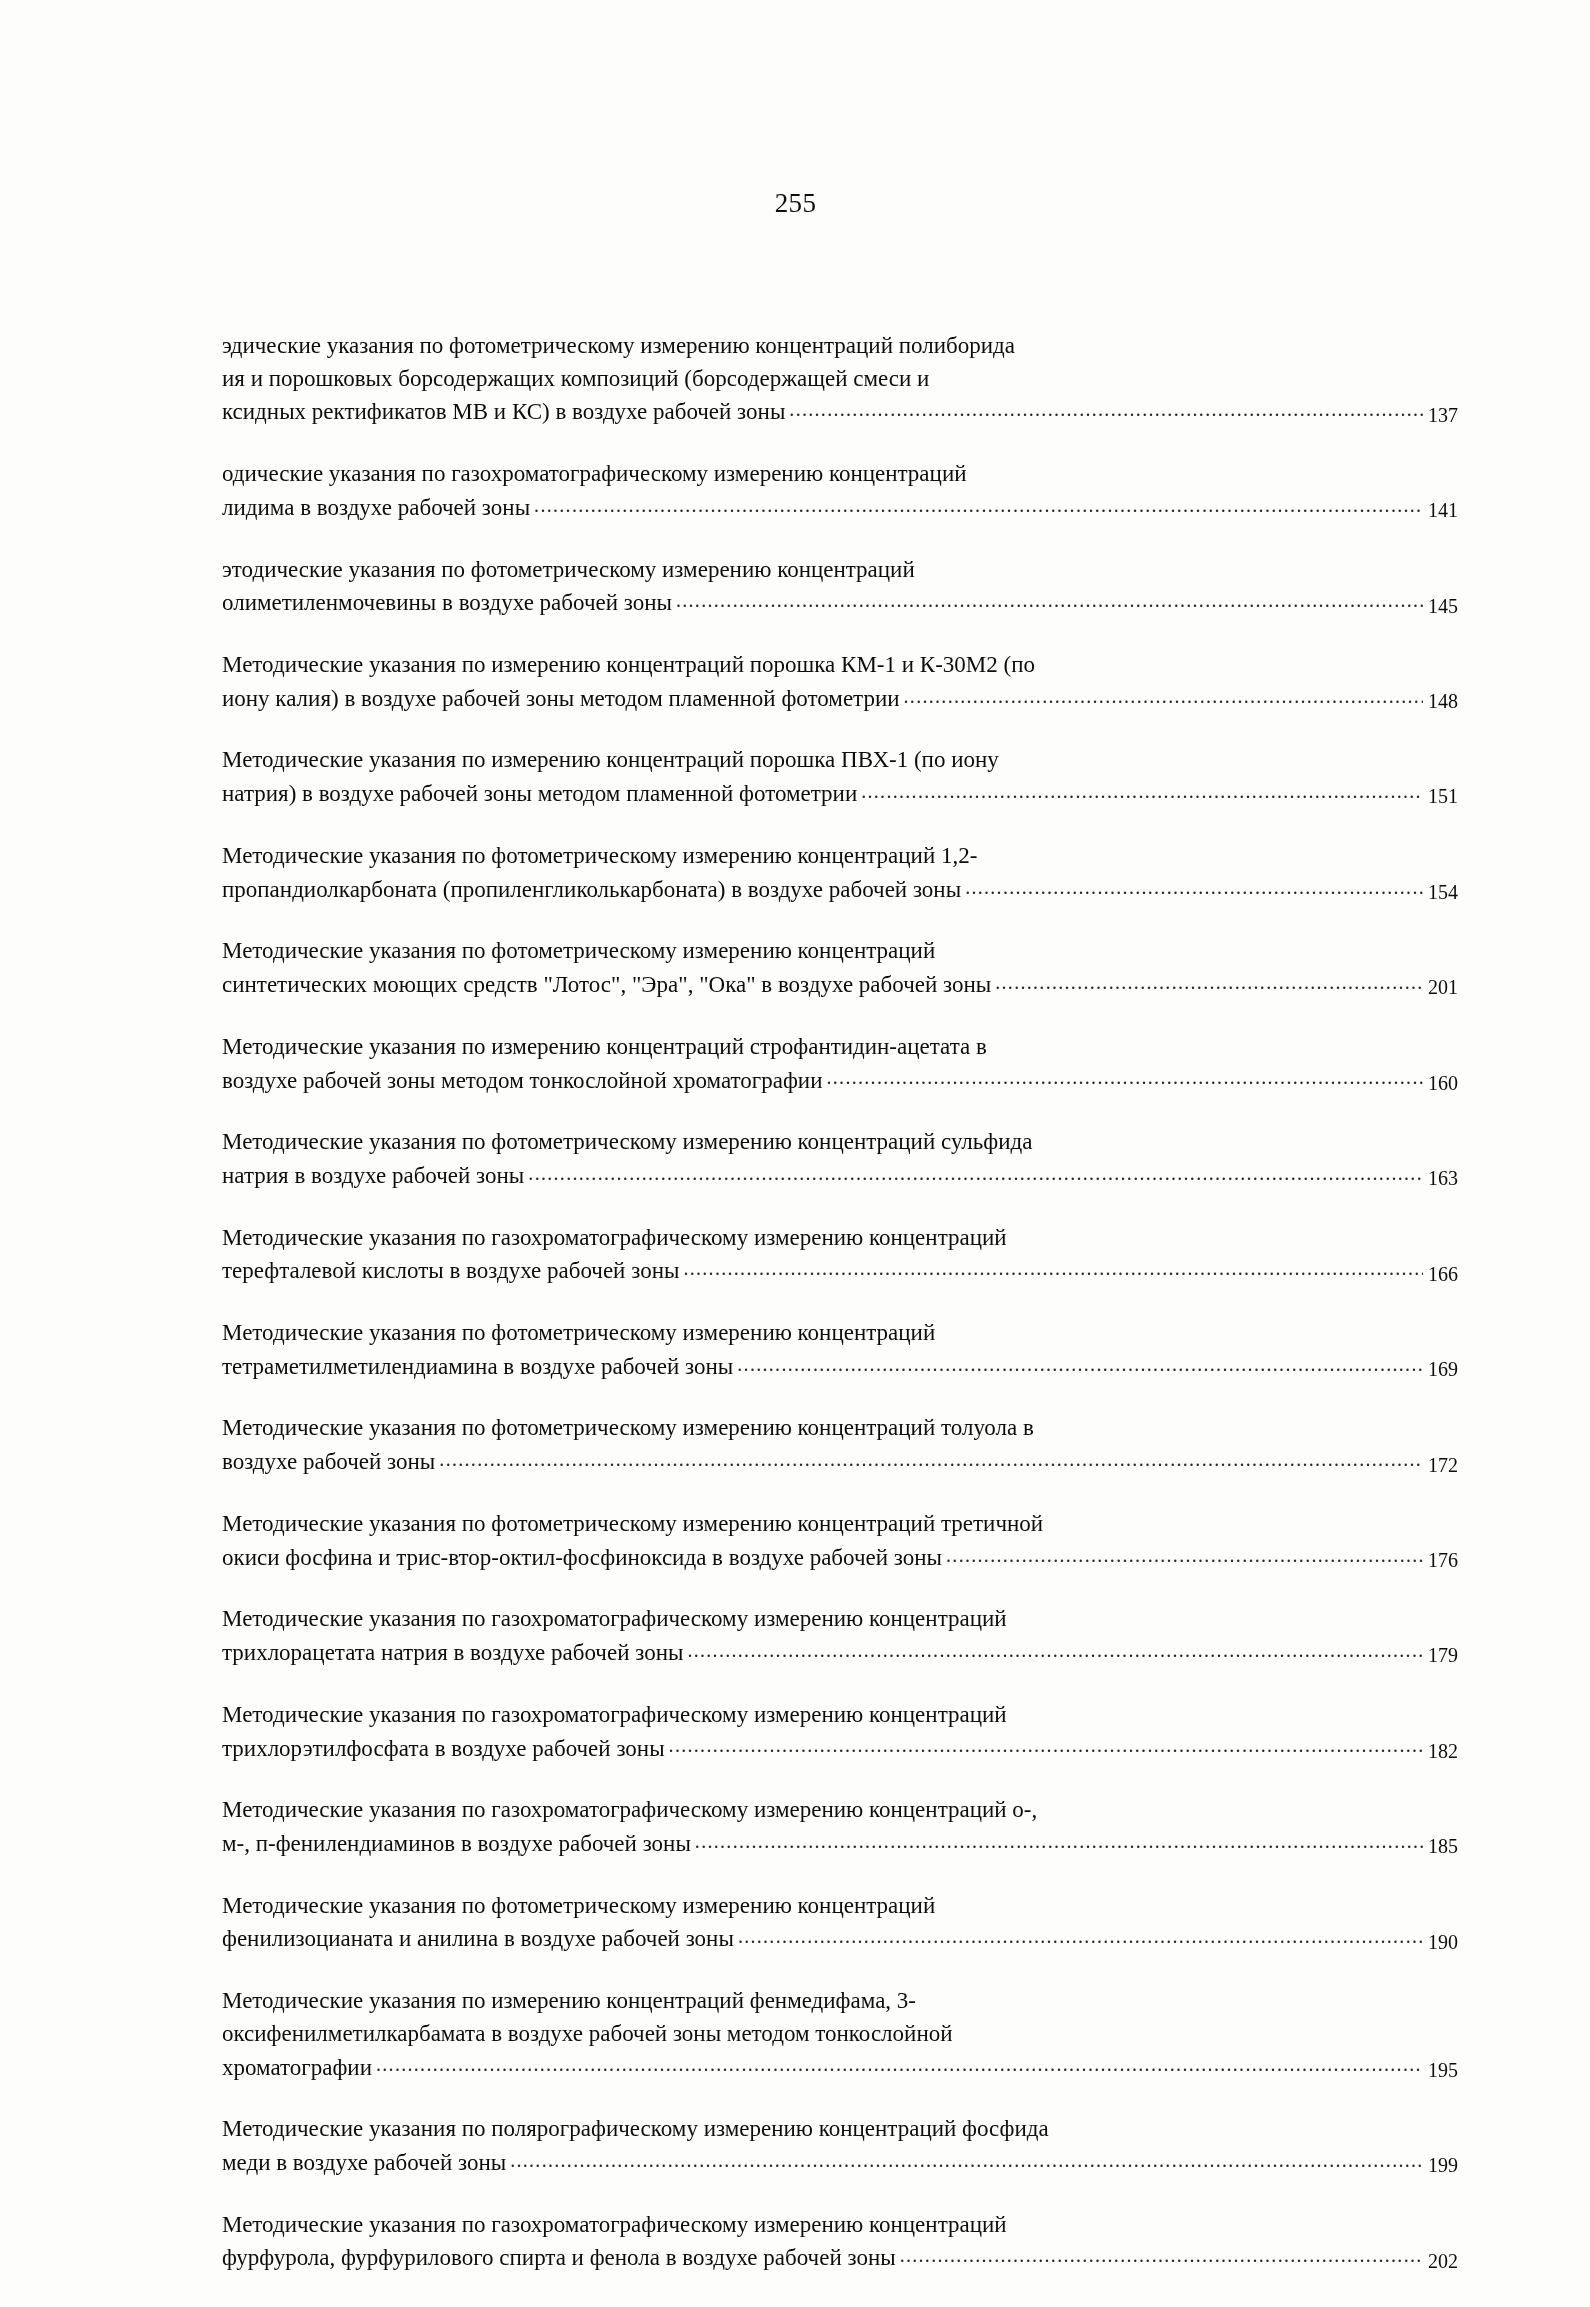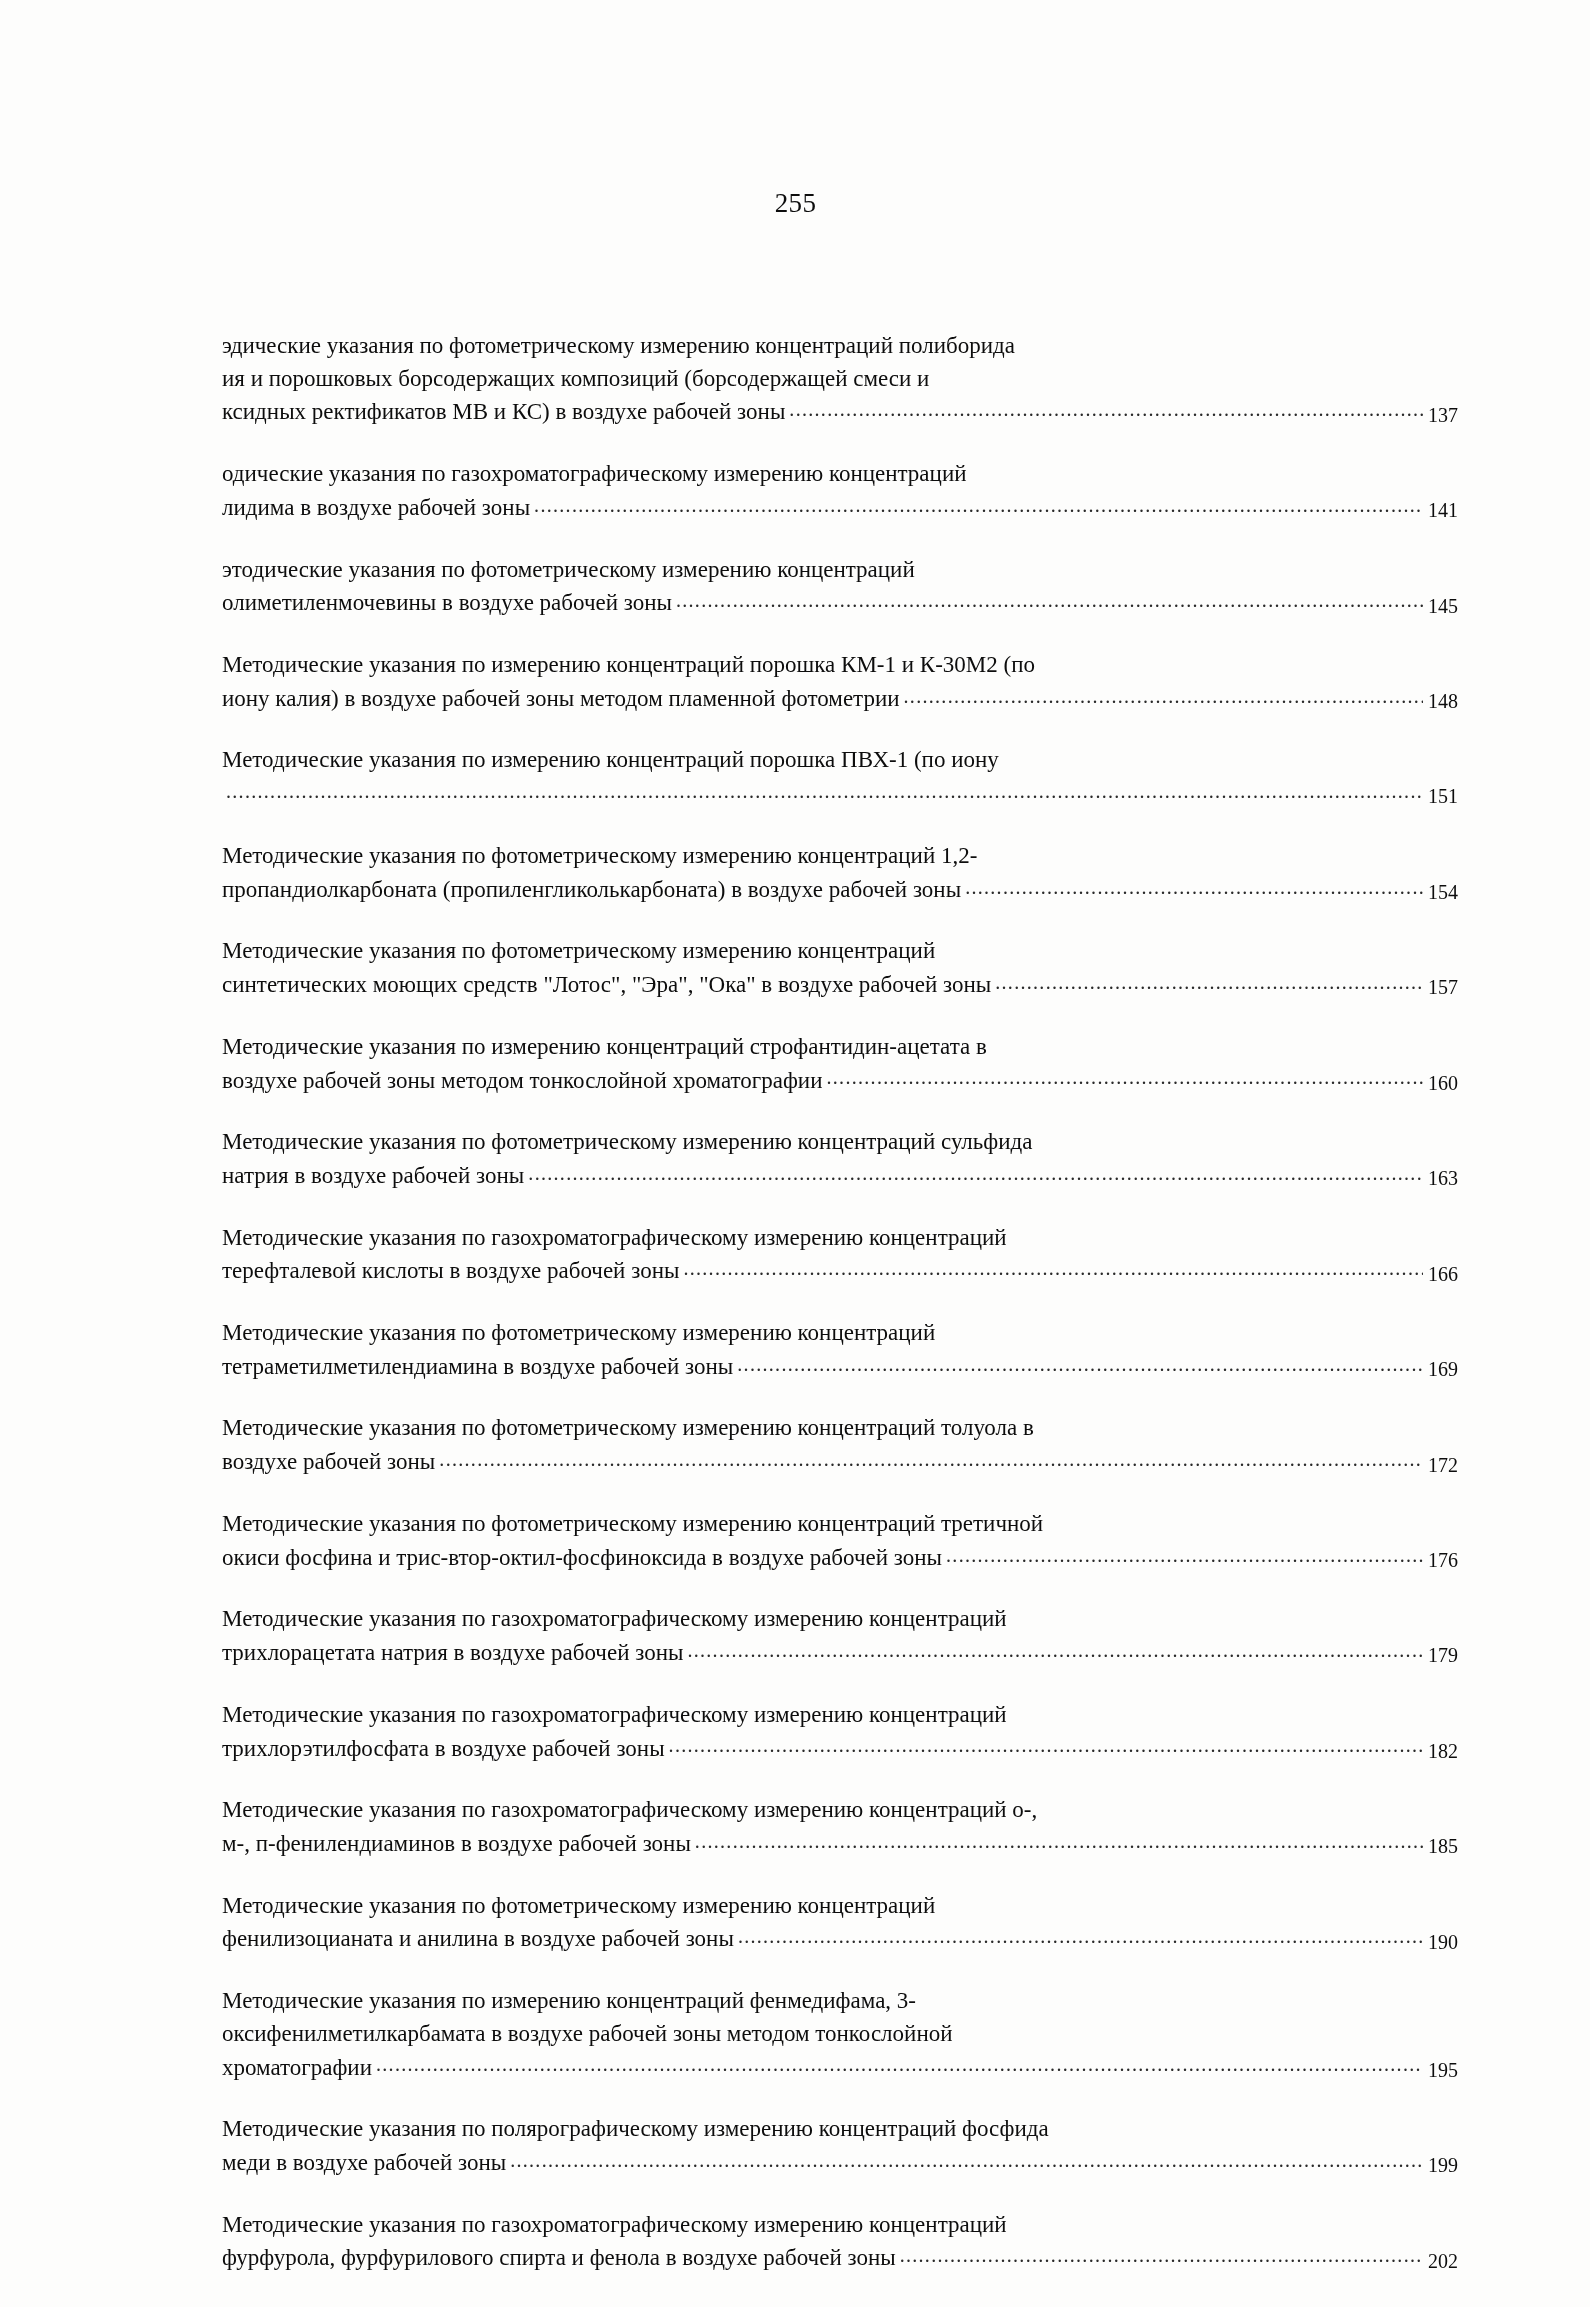--- a/index.html
+++ b/index.html
@@ -132,20 +132,21 @@
             <span class="line-text">иону калия) в воздухе рабочей зоны методом пламенной фотометрии</span>
             <span class="leader">........................................................................................................................................................................................................</span>
             <span class="page-ref">148</span>
           </div>
         </div>
       </div>
       <div class="toc-entry">
         <div class="entry-lines">
           <div class="line justify"><span class="line-text first">Методические указания по измерению концентраций порошка ПВХ-1 (по иону</span></div>
           <div class="lastline">
+            <span class="line-text">натрия) в воздухе рабочей зоны методом пламенной фотометрии</span>
             <span class="leader">........................................................................................................................................................................................................</span>
             <span class="page-ref">151</span>
           </div>
         </div>
       </div>
       <div class="toc-entry">
         <div class="entry-lines">
           <div class="line justify"><span class="line-text first">Методические указания по фотометрическому измерению концентраций 1,2-</span></div>
           <div class="lastline">
             <span class="line-text">пропандиолкарбоната (пропиленгликолькарбоната) в воздухе рабочей зоны</span>
@@ -153,21 +154,21 @@
             <span class="page-ref">154</span>
           </div>
         </div>
       </div>
       <div class="toc-entry">
         <div class="entry-lines">
           <div class="line justify"><span class="line-text first">Методические указания по фотометрическому измерению концентраций</span></div>
           <div class="lastline">
             <span class="line-text">синтетических моющих средств "Лотос", "Эра", "Ока" в воздухе рабочей зоны</span>
             <span class="leader">........................................................................................................................................................................................................</span>
-            <span class="page-ref">157</span>
+            <span class="page-ref">201</span>
           </div>
         </div>
       </div>
       <div class="toc-entry">
         <div class="entry-lines">
           <div class="line justify"><span class="line-text first">Методические указания по измерению концентраций строфантидин-ацетата в</span></div>
           <div class="lastline">
             <span class="line-text">воздухе рабочей зоны методом тонкослойной хроматографии</span>
             <span class="leader">........................................................................................................................................................................................................</span>
             <span class="page-ref">160</span>

